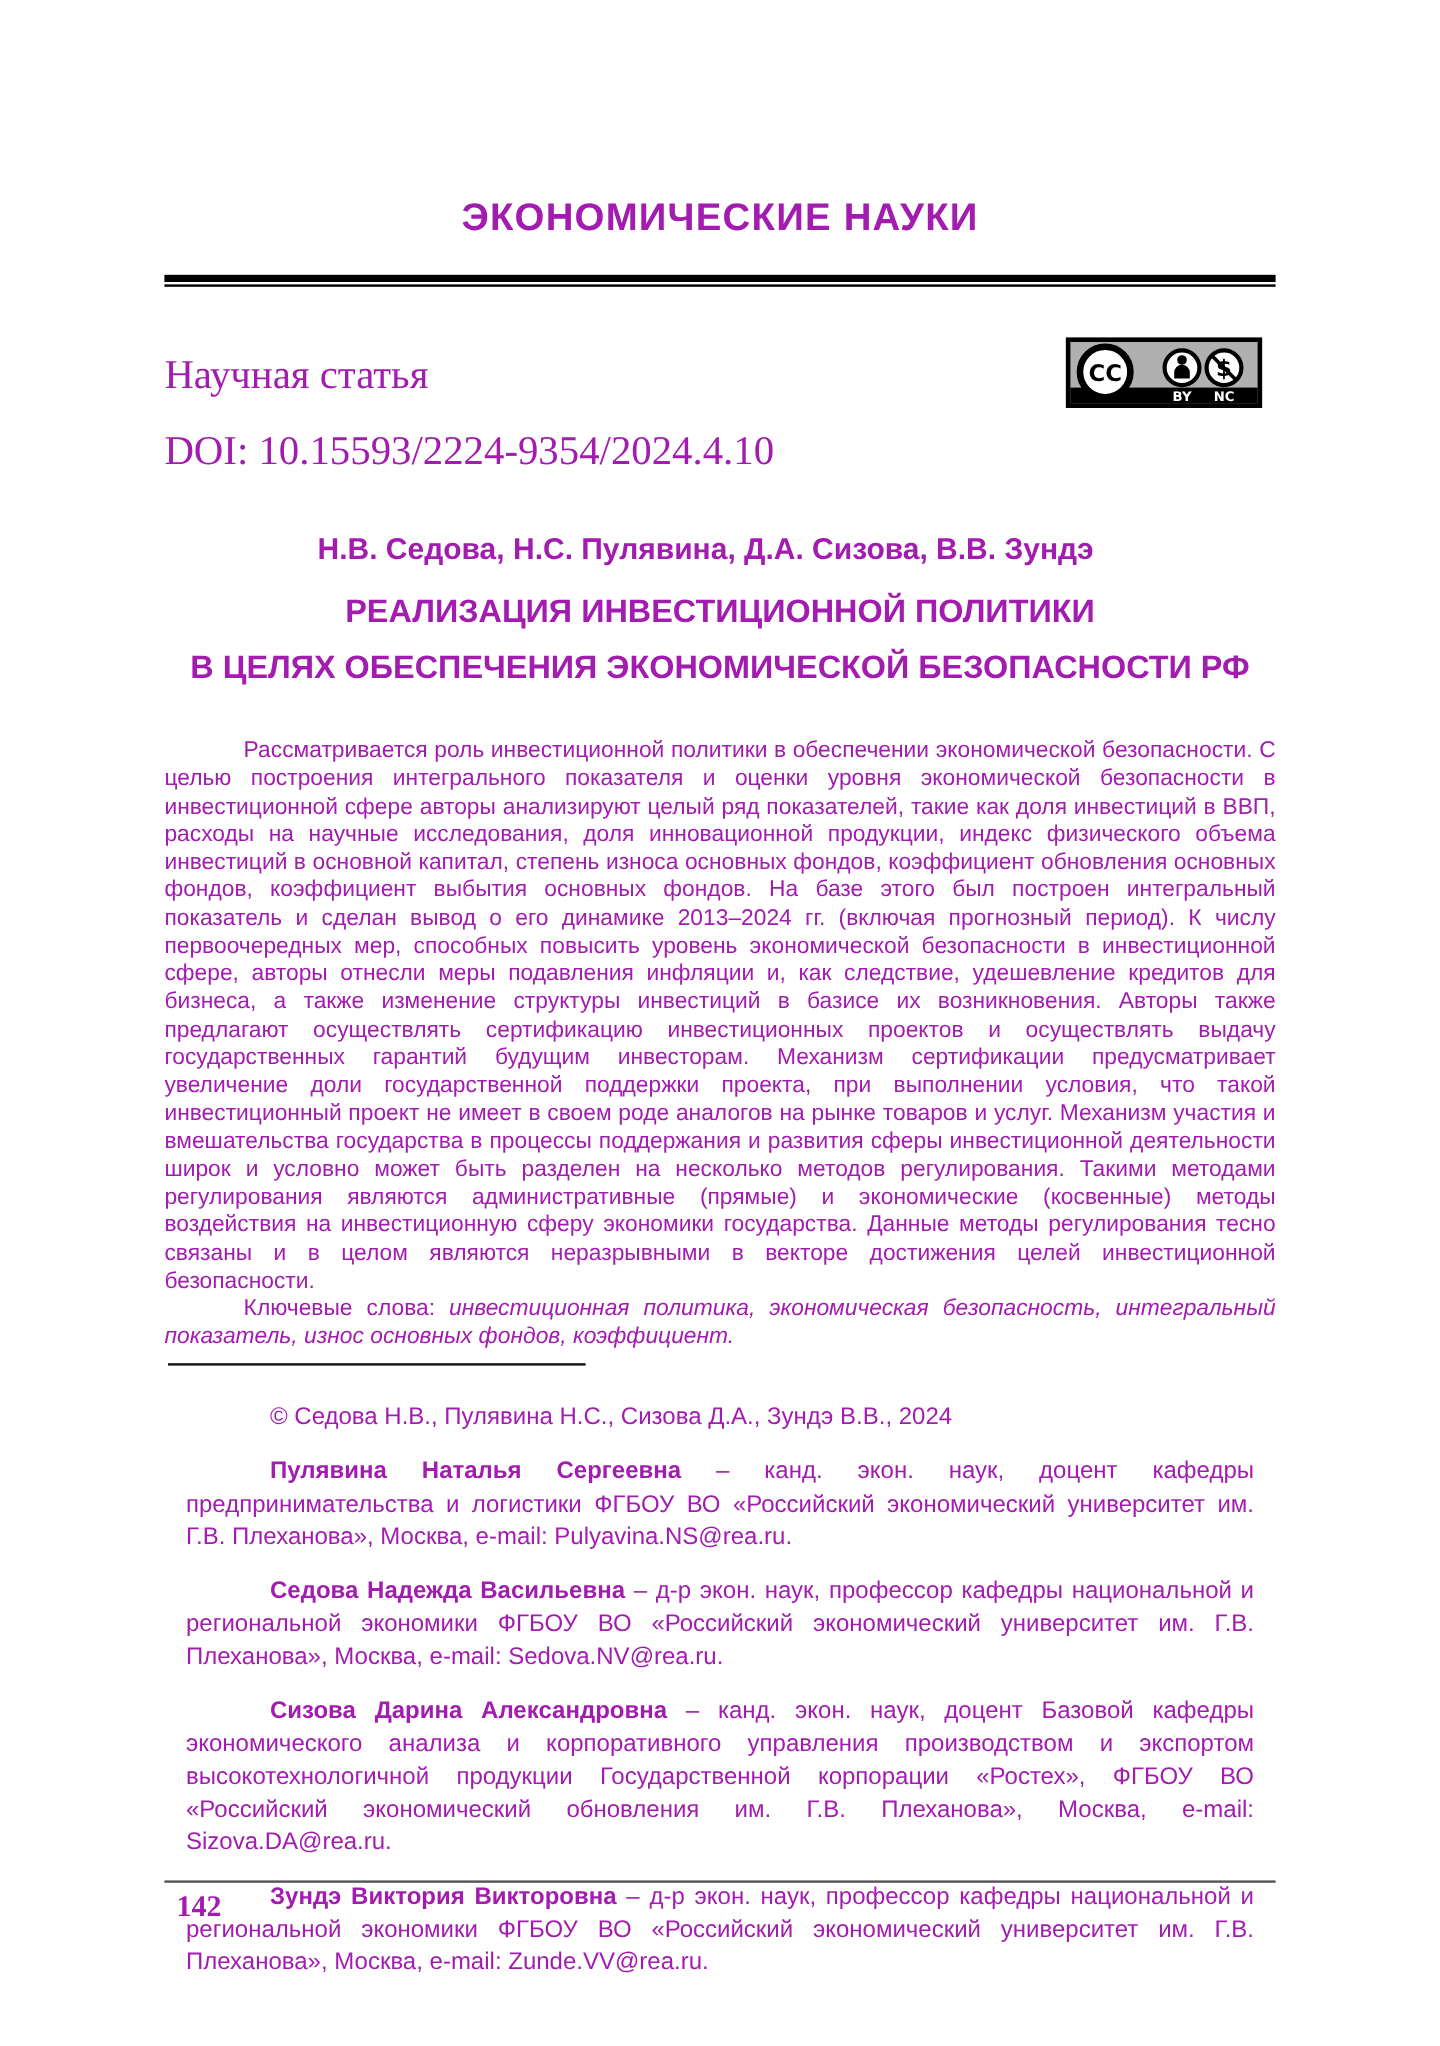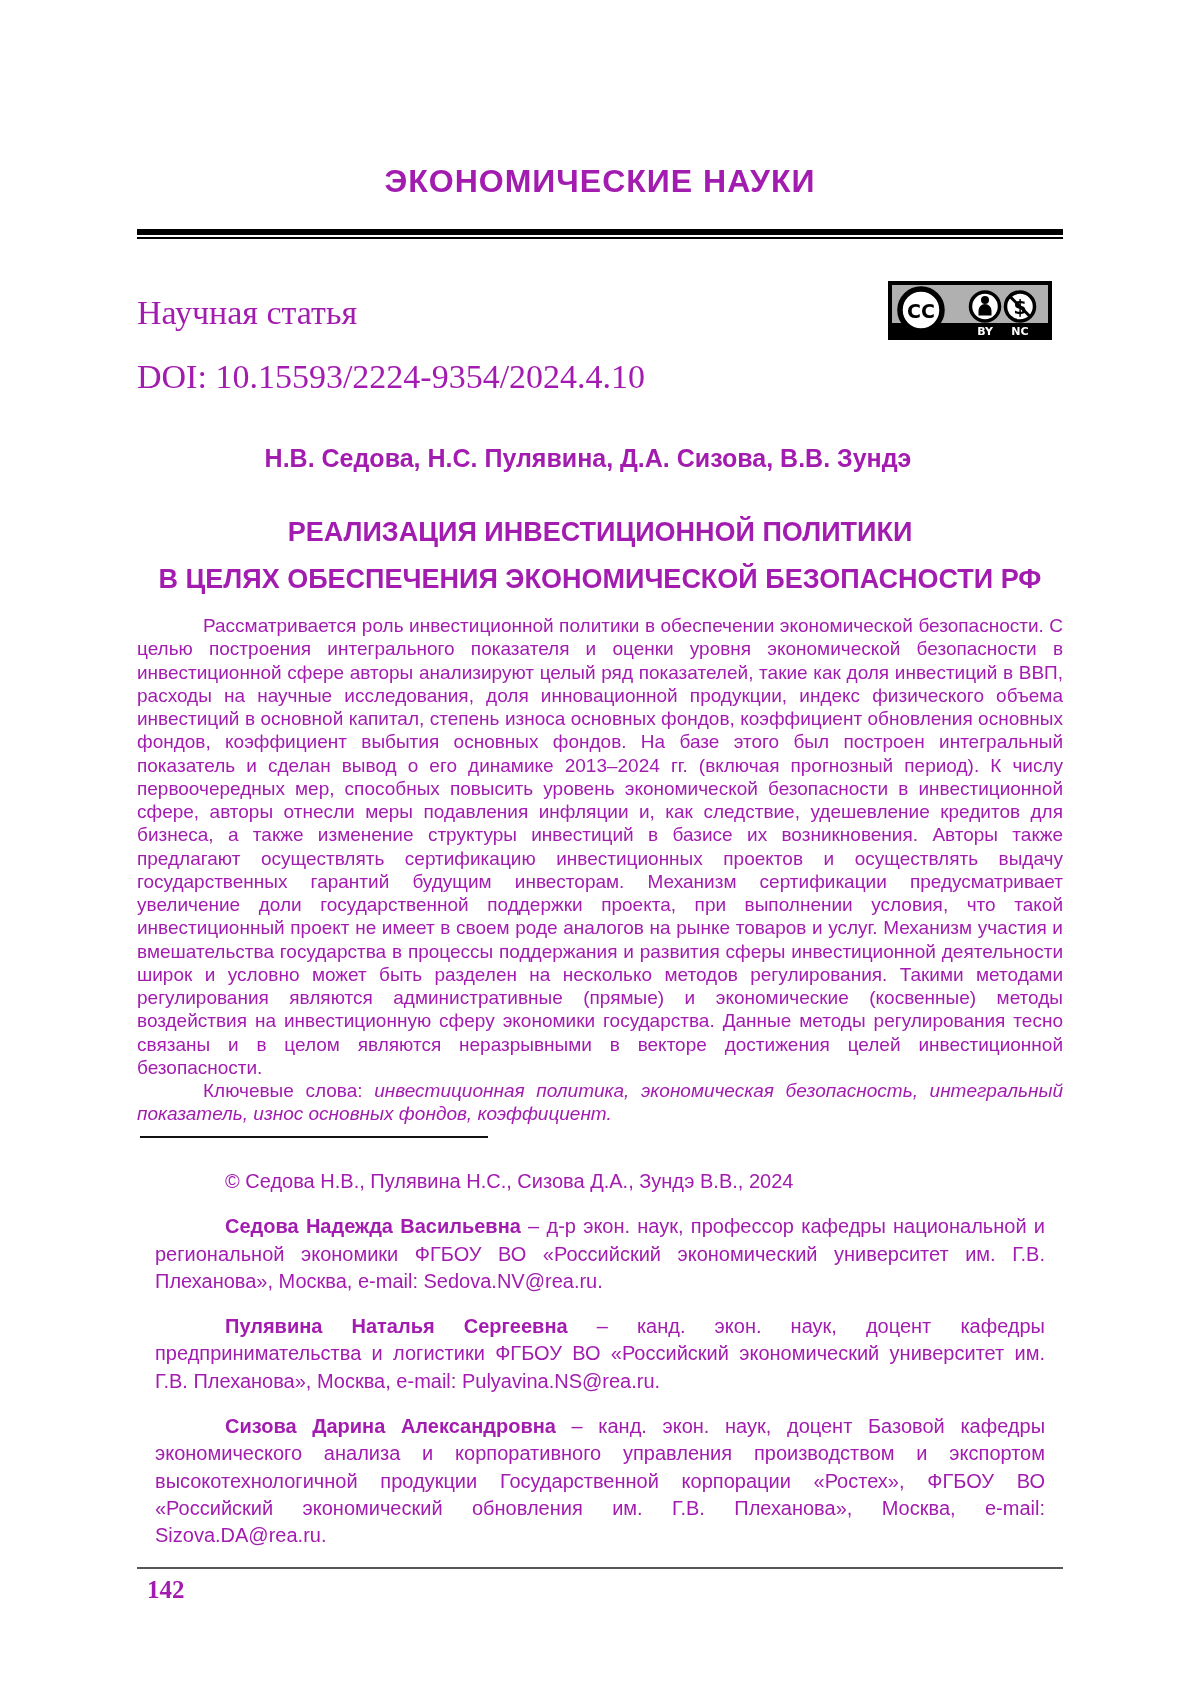--- a/index.html
+++ b/index.html
@@ -34,21 +34,21 @@
   .meta-block .doi-line { margin: 26px 0 0 0; }
   .meta-block .udc-line { margin: 8px 0 0 0; }
 
   .cc-badge { top: 281px; left: 888px; width: 164px; height: 59px; }
 
   .authors-line {
     top: 444px; left: 125px; width: 926px;
     text-align: center; font-size: 25px; font-weight: bold; margin: 0;
   }
   .article-title {
-    top: 509px; left: 137px; width: 926px;
+    top: 486px; left: 137px; width: 926px;
     text-align: center; font-size: 27px; font-weight: bold;
     line-height: 47px; margin: 0;
   }
 
   .abstract-block { top: 614px; left: 137px; width: 926px; }
   .abstract-block p {
     margin: 0;
     font-size: 19px;
     line-height: 23.25px;
     text-align: justify;
@@ -131,29 +131,33 @@
       <span class="kw-label">Ключевые слова:</span>
       <span class="kw-text">инвестиционная политика, экономическая безопасность, интегральный показатель, износ основных фондов, коэффициент.</span>
     </p>
   </div>
 
   <div class="abs footnote-separator"></div>
 
   <div class="abs footnote-block">
     <p class="copyright-line">© Седова Н.В., Пулявина Н.С., Сизова Д.А., Зундэ В.В., 2024</p>
     <p class="author-bio">
+      <span class="bio-name">Пулявина Наталья Сергеевна</span>
+      <span class="bio-text">– канд. экон. наук, доцент кафедры предпринимательства и логистики ФГБОУ ВО «Российский экономический университет им. Г.В. Плеханова», Москва, e-mail: Pulyavina.NS@rea.ru.</span>
+    </p>
+    <p class="author-bio">
       <span class="bio-name">Седова Надежда Васильевна</span>
       <span class="bio-text">– д-р экон. наук, профессор кафедры национальной и региональной экономики ФГБОУ ВО «Российский экономический университет им. Г.В. Плеханова», Москва, e-mail: Sedova.NV@rea.ru.</span>
     </p>
     <p class="author-bio">
-      <span class="bio-name">Пулявина Наталья Сергеевна</span>
-      <span class="bio-text">– канд. экон. наук, доцент кафедры предпринимательства и логистики ФГБОУ ВО «Российский экономический университет им. Г.В. Плеханова», Москва, e-mail: Pulyavina.NS@rea.ru.</span>
+      <span class="bio-name">Сизова Дарина Александровна</span>
+      <span class="bio-text">– канд. экон. наук, доцент Базовой кафедры экономического анализа и корпоративного управления производством и экспортом высокотехнологичной продукции Государственной корпорации «Ростех», ФГБОУ ВО «Российский экономический обновления им. Г.В. Плеханова», Москва, e-mail: Sizova.DA@rea.ru.</span>
     </p>
     <p class="author-bio">
-      <span class="bio-name">Сизова Дарина Александровна</span>
-      <span class="bio-text">– канд. экон. наук, доцент Базовой кафедры экономического анализа и корпоративного управления производством и экспортом высокотехнологичной продукции Государственной корпорации «Ростех», ФГБОУ ВО «Российский экономический обновления им. Г.В. Плеханова», Москва, e-mail: Sizova.DA@rea.ru.</span>
+      <span class="bio-name">Зундэ Виктория Викторовна</span>
+      <span class="bio-text">– д-р экон. наук, профессор кафедры национальной и региональной экономики ФГБОУ ВО «Российский экономический университет им. Г.В. Плеханова», Москва, e-mail: Zunde.VV@rea.ru.</span>
     </p>
   </div>
 
   <div class="abs footer-rule"></div>
   <p class="abs page-number">142</p>
 
 </div>
 
 </body></html>

